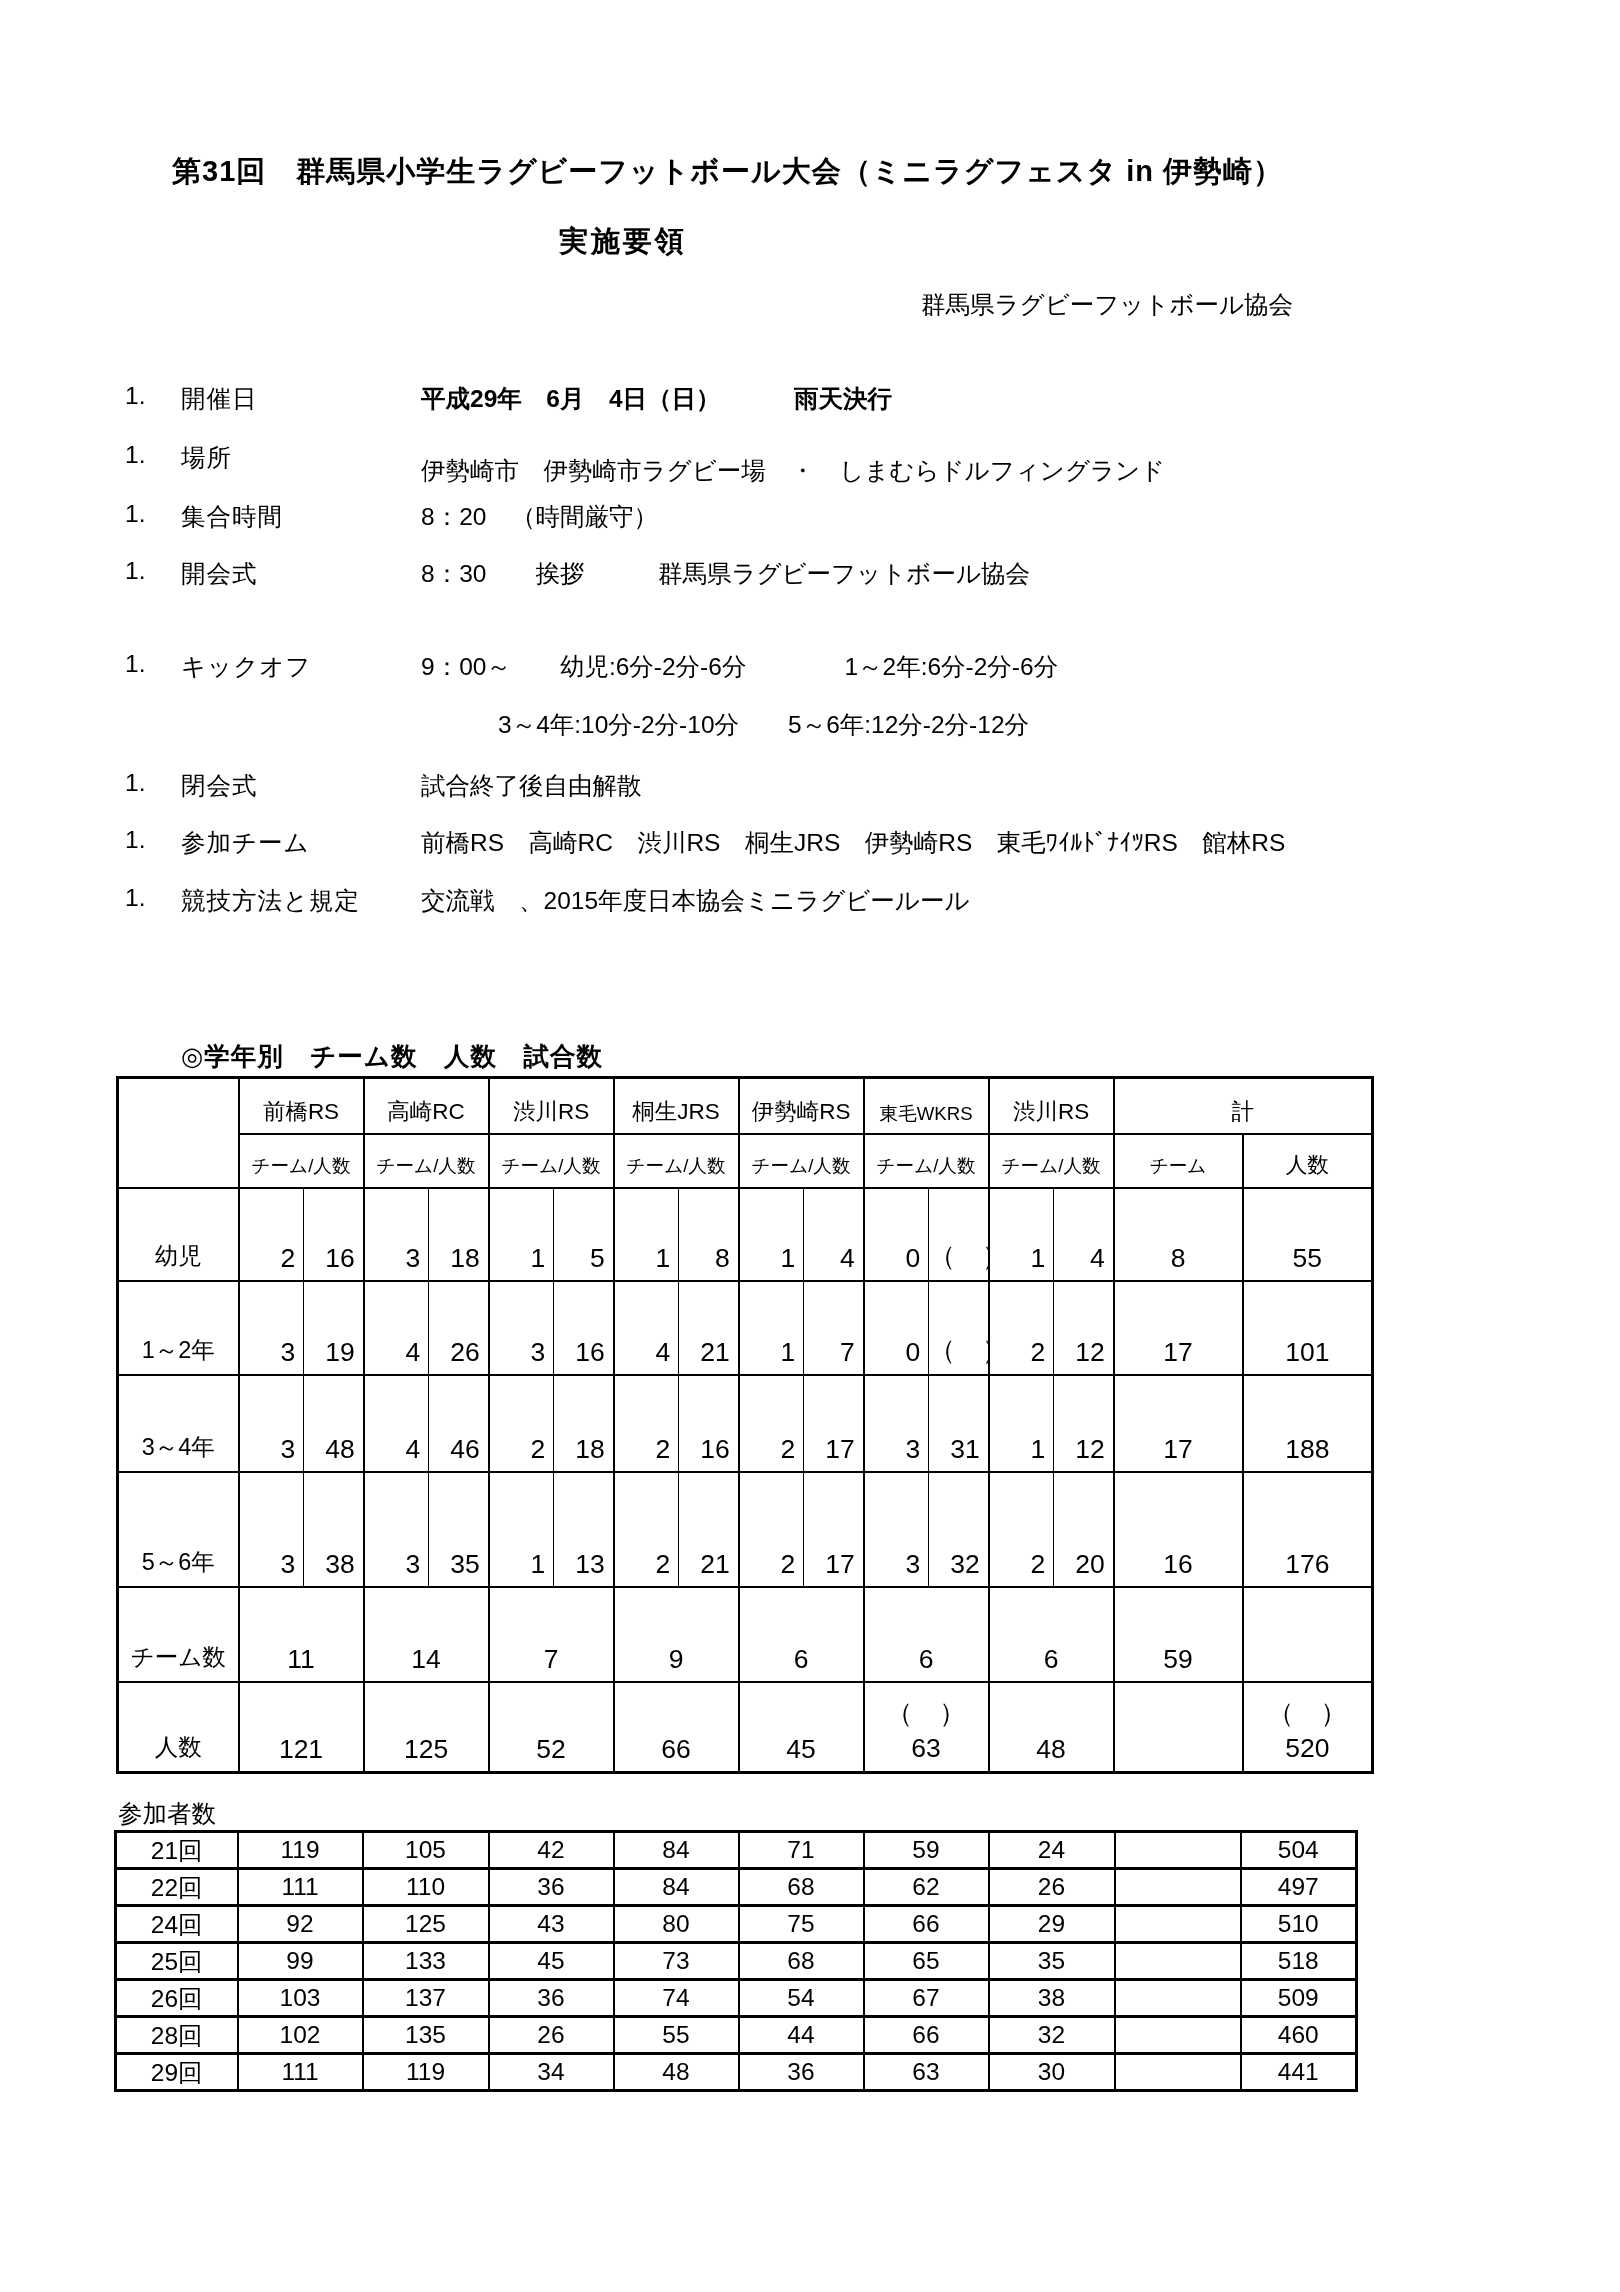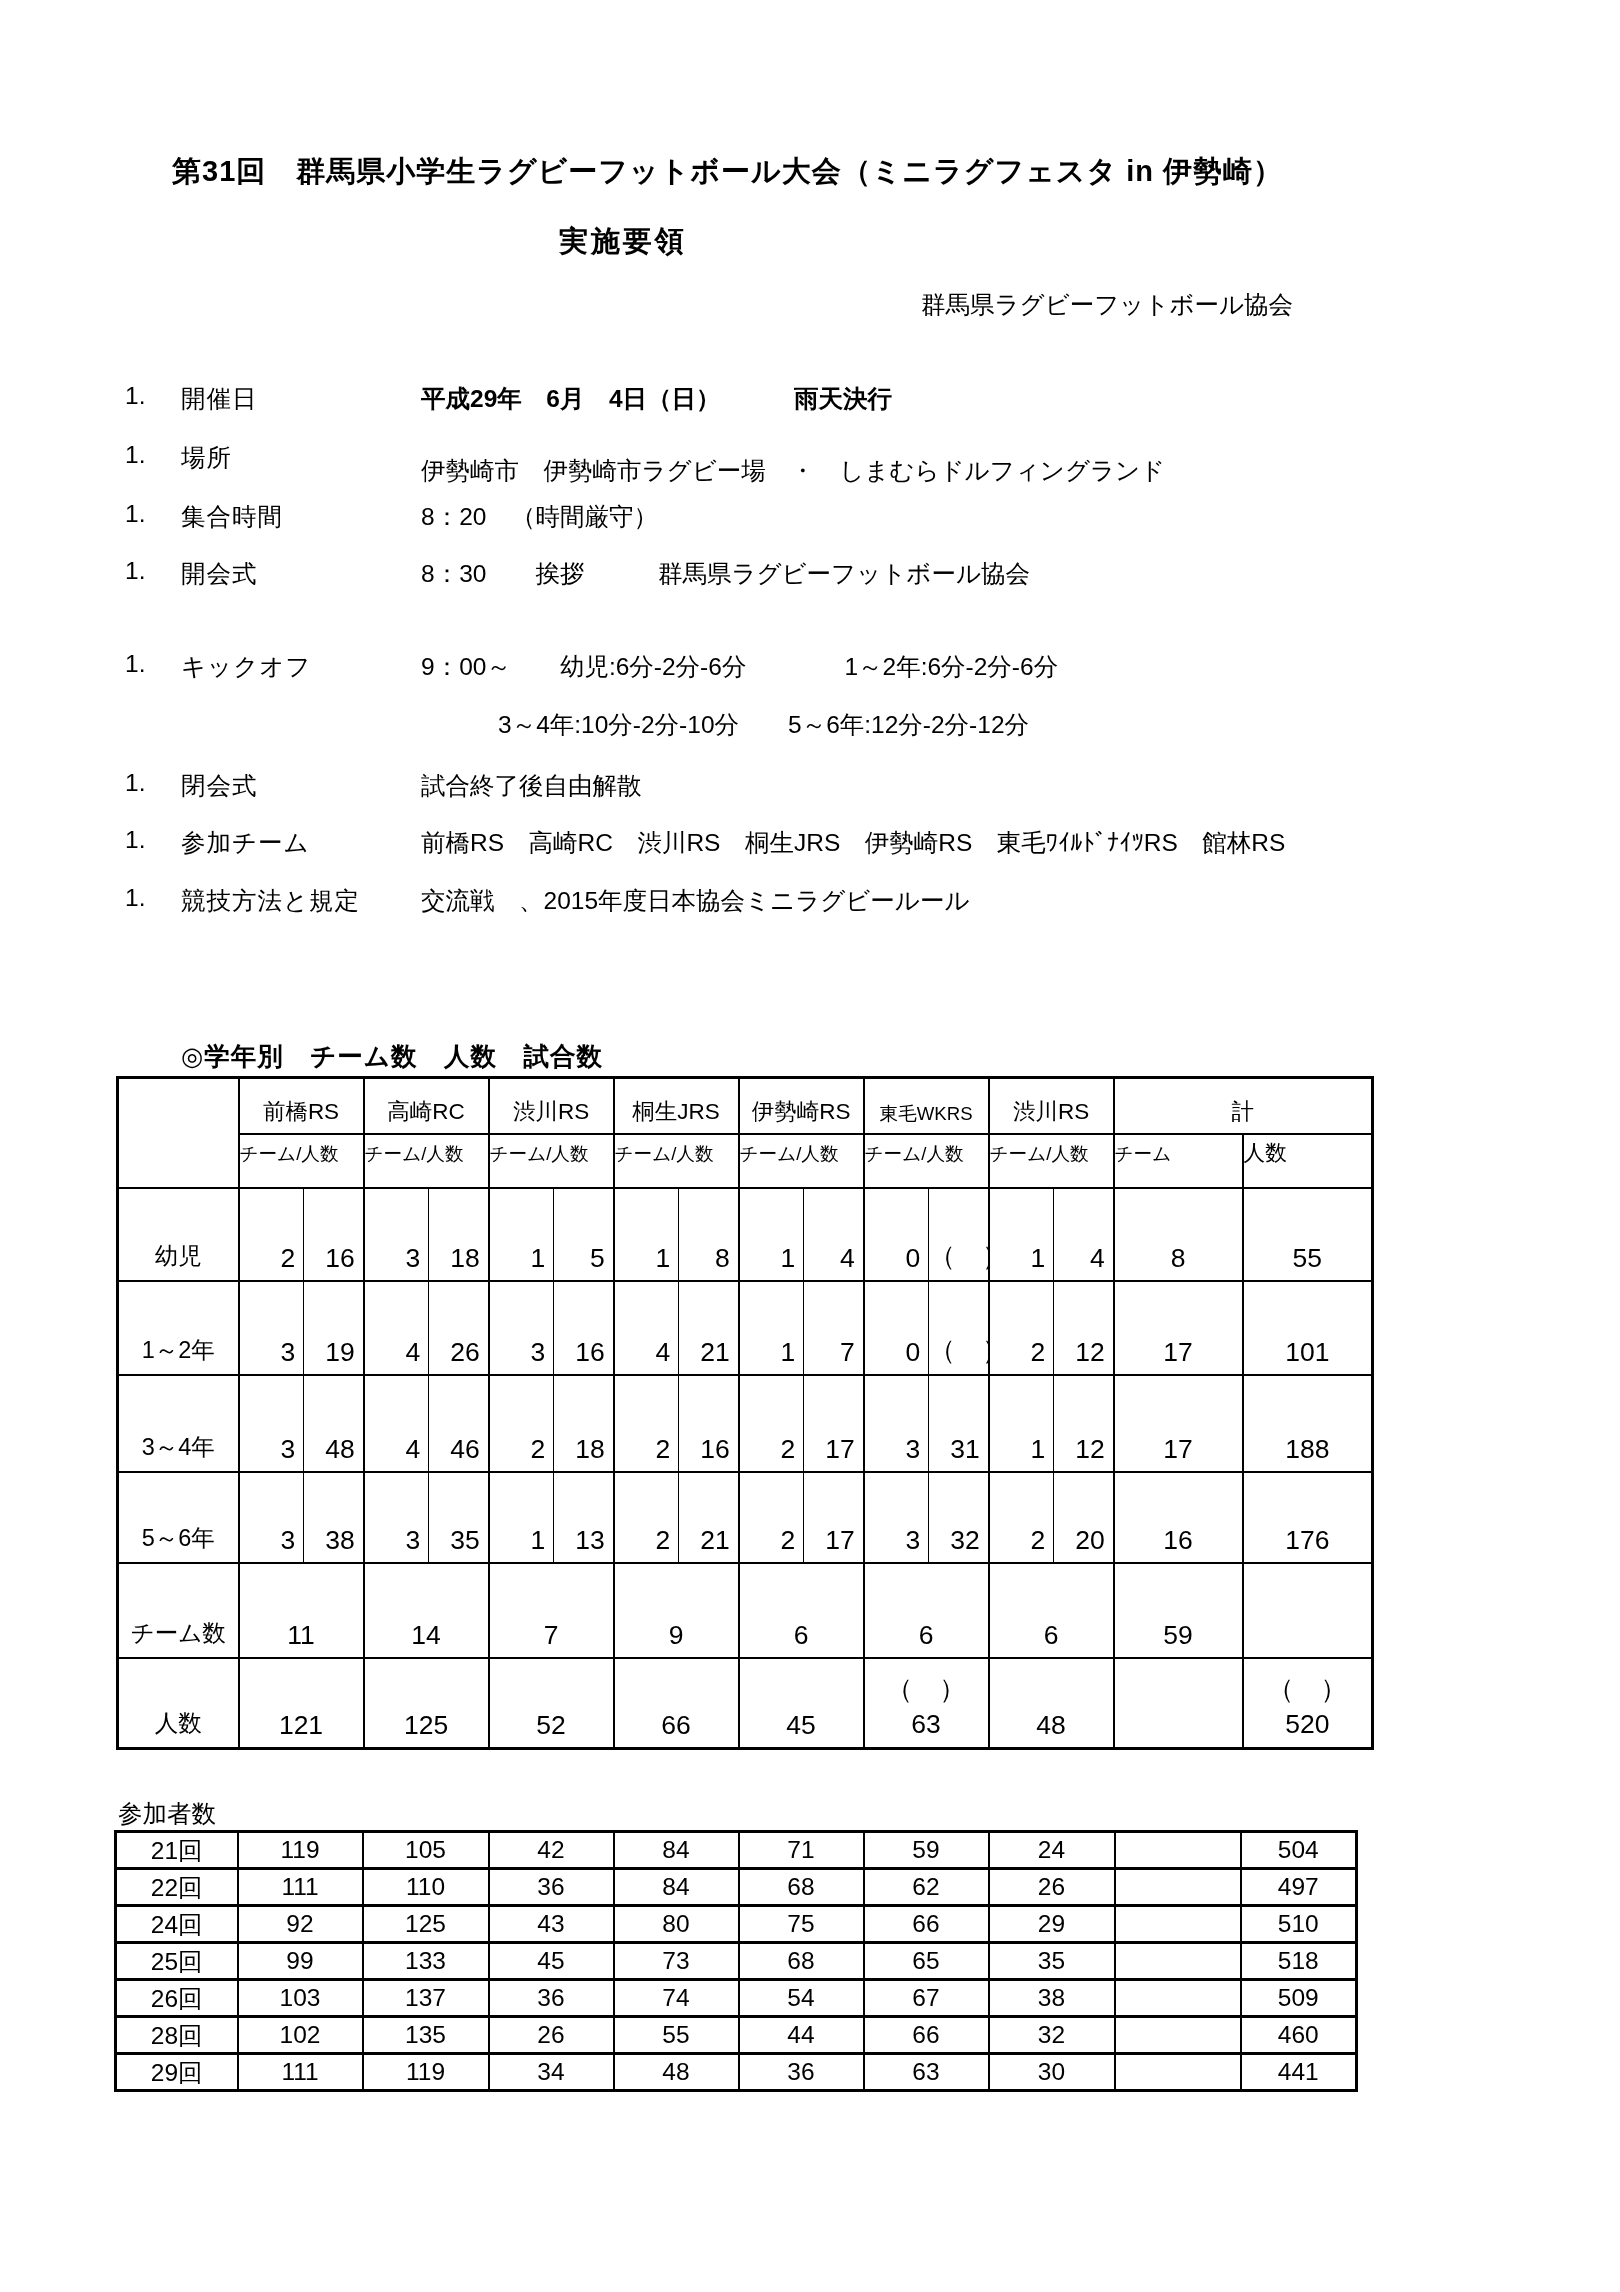--- a/index.html
+++ b/index.html
@@ -16,21 +16,21 @@
   .item-value{font-size:24.5px;}
   .clip{width:760px;overflow:hidden;}
   .caption{font-size:25.5px;font-weight:700;letter-spacing:1px;}
   .t2label{font-size:24.5px;}
 
   table{border-collapse:collapse;table-layout:fixed;background:#fff;}
   #t1{position:absolute;left:116px;top:1076px;width:1252px;border:3.9px solid #000;}
   #t1 th,#t1 td{border:2.9px solid #000;padding:0;font-weight:400;overflow:hidden;}
   #t1 .theader{font-size:22.5px;text-align:center;vertical-align:bottom;padding-bottom:5.9px;}
   #t1 .theader.small{font-size:18.6px;}
-  #t1 .subhdr{font-size:18.6px;text-align:left;vertical-align:bottom;padding-bottom:20px;}
+  #t1 .subhdr{font-size:18.6px;text-align:center;vertical-align:bottom;padding-bottom:8px;}
   #t1 .subhdr-big{font-size:21.6px;}
   #t1 .glabel{font-size:23.5px;text-align:center;vertical-align:bottom;padding-bottom:7.8px;}
   #t1 .num{font-size:26.5px;text-align:right;vertical-align:bottom;padding:0 7.8px 5.9px 0;}
   #t1 .ctr{font-size:26.5px;text-align:center;vertical-align:bottom;padding-bottom:5.9px;}
   #t1 .sub-l{border-right-width:1px;}
   #t1 .sub-r{border-left-width:1px;}
   .pre{white-space:pre-line;line-height:1.3;}
 
   #t2{position:absolute;left:114px;top:1830px;width:1244px;border:3.9px solid #000;}
   #t2 th,#t2 td{
@@ -178,21 +178,21 @@
     <td class="num sub-l">2</td>
     <td class="num sub-r">17</td>
     <td class="num sub-l">3</td>
     <td class="num sub-r">31</td>
     <td class="num sub-l">1</td>
     <td class="num sub-r">12</td>
     <td class="ctr">17</td>
     <td class="ctr">188</td>
   </tr>
 
-  <tr style="height:91px">
+  <tr style="height:115px">
     <th class="glabel">5～6年</th>
     <td class="num sub-l">3</td>
     <td class="num sub-r">38</td>
     <td class="num sub-l">3</td>
     <td class="num sub-r">35</td>
     <td class="num sub-l">1</td>
     <td class="num sub-r">13</td>
     <td class="num sub-l">2</td>
     <td class="num sub-r">21</td>
     <td class="num sub-l">2</td>

